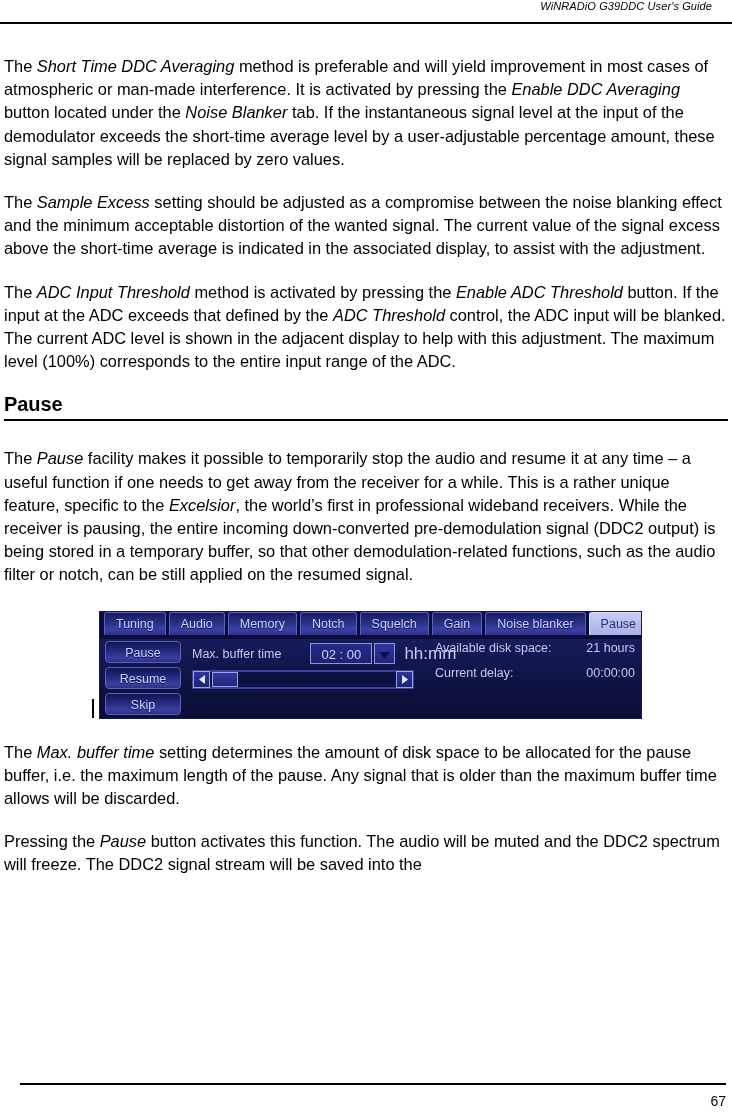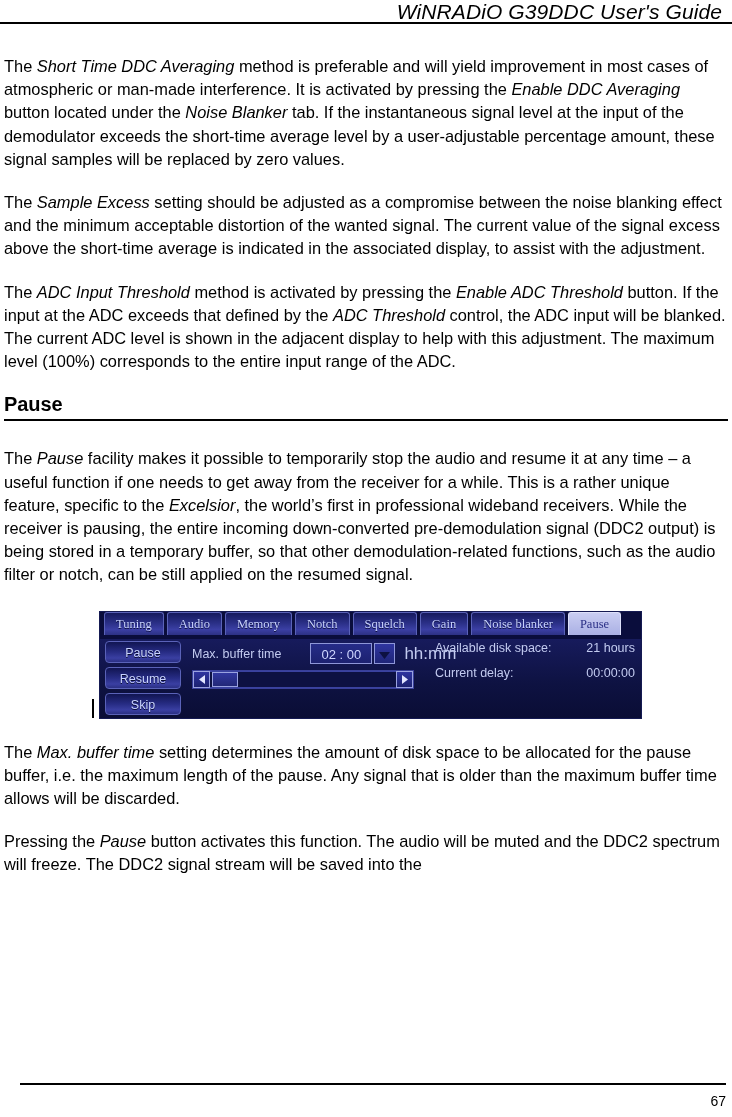--- a/index.html
+++ b/index.html
@@ -26,24 +26,24 @@
   
   .header {
     position: absolute;
     top: 0px;
     left: 0px;
     width: 732px;
     height: 26px;
   }
   .header-title {
     position: absolute;
-    right: 10px;
+    right: 20px;
     top: 0px;
     font-style: italic;
-    font-size: 21px;
+    font-size: 11px;
     letter-spacing: 0.1px;
     white-space: nowrap;
   }
   .header-rule {
     position: absolute;
     left: 0px;
     top: 22px;
     width: 732px;
     height: 2px;
     background: #000000;
@@ -129,21 +129,20 @@
     padding: 0 11px;
     font-size: 12.5px;
     color: #c8d2ff;
     background: linear-gradient(to bottom, #161a5e 0%, #2a2f86 45%, #3b3fa4 75%, #2c3184 100%);
     border: 1px solid #5a62b8;
     border-bottom: none;
     border-radius: 3px 3px 0 0;
     box-sizing: border-box;
     white-space: nowrap;
     text-shadow: 0 1px 0 #0a0d3c;
-    font-family: Liberation Serif, serif;
   }
   .tab.active {
     color: #2a2f86;
     background: linear-gradient(to bottom, #c9cdf2 0%, #b8bdea 55%, #aab0e4 100%);
     border: 1px solid #dde0fa;
     border-bottom: none;
     text-shadow: none;
   }
 
   

